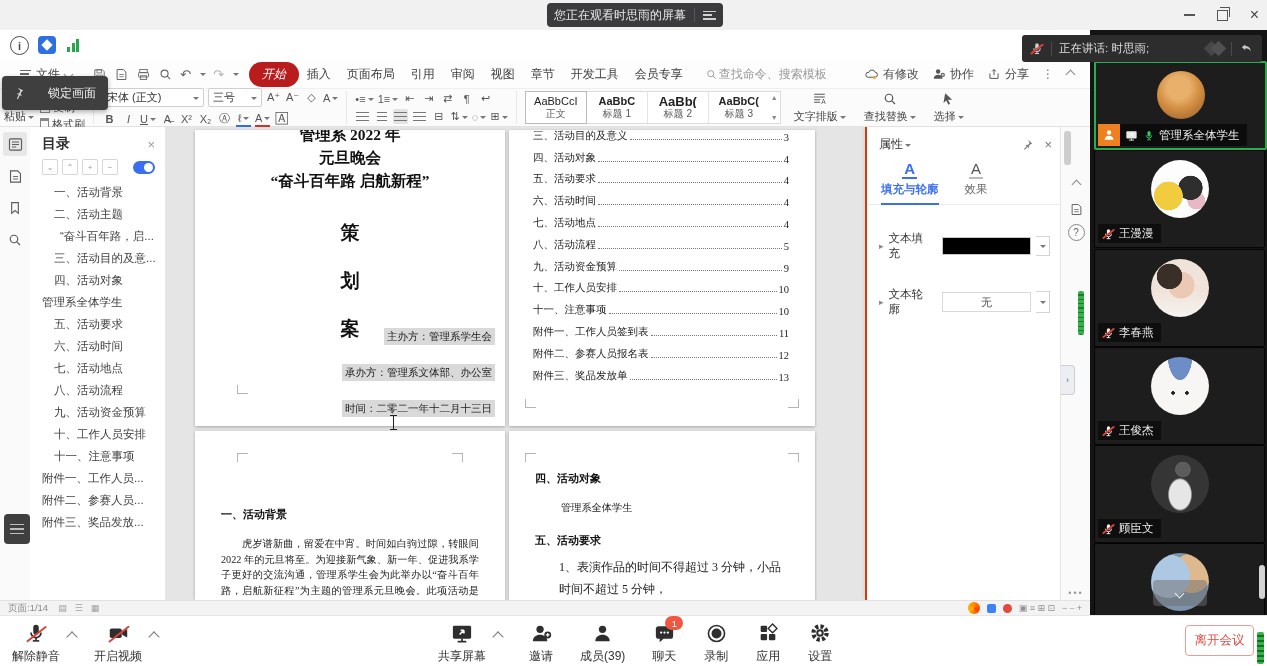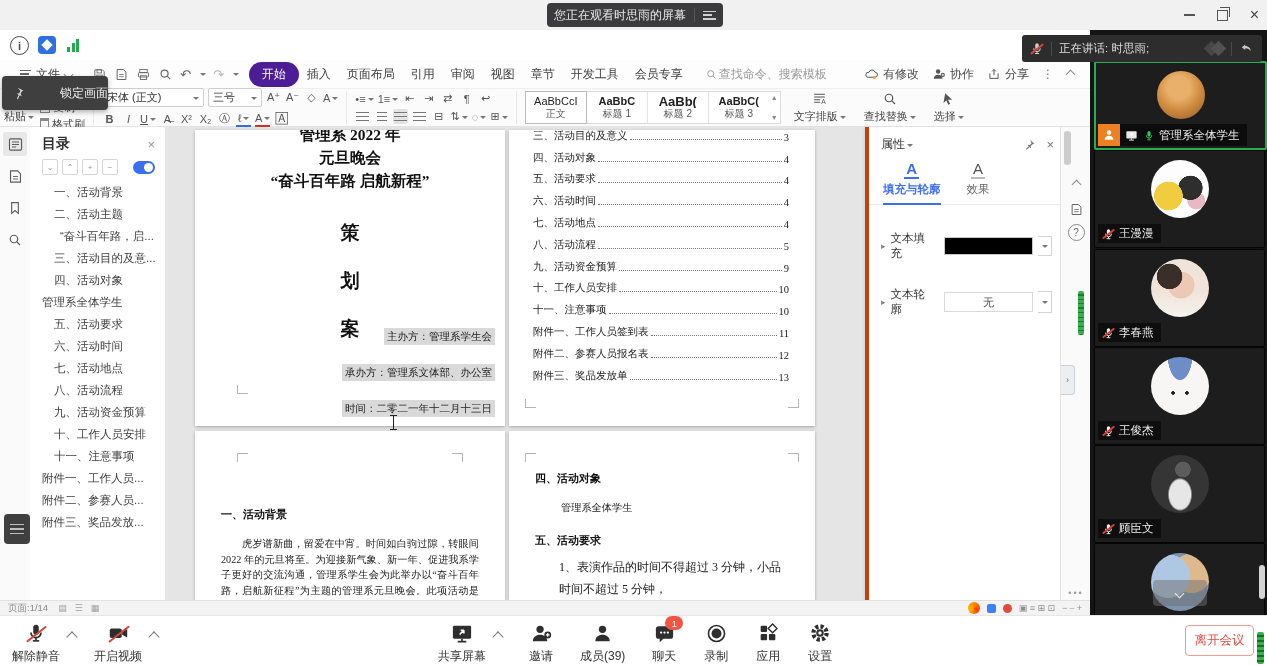--- a/index.html
+++ b/index.html
@@ -28,21 +28,21 @@
   .blue-ic i{width:8px;height:8px;background:#fff;transform:rotate(45deg);display:block;}
   .sig-ic{display:flex;align-items:flex-end;gap:1.5px;height:14px;}
   .sig-ic i{width:3px;background:#27a84f;display:block;}
   
   .wps{position:absolute;left:0;top:60px;width:1090px;height:555px;background:#fff;}
   .tabbar{position:absolute;left:0;top:0;width:1090px;height:28px;display:flex;align-items:center;background:#fdfdfd;font-size:12px;}
   .filemenu{display:flex;align-items:center;gap:5px;padding:0 20px;color:#444;}
   .qicons{display:flex;align-items:center;gap:7px;color:#666;margin-right:10px;}
   .uret{font-size:13px;color:#666;}
   .tab{padding:3px 8px;color:#3d3d3d;white-space:nowrap;}
-  .tab.active{background:#4c1d95;color:#fff;border-radius:13px;padding:4px 13px;}
+  .tab.active{background:#b91c1c;color:#fff;border-radius:13px;padding:4px 13px;font-style:italic;}
   .tsearch{display:flex;align-items:center;gap:1px;color:#9a9a9a;margin-left:14px;white-space:nowrap;}
   .tright{margin-left:auto;display:flex;align-items:center;gap:13px;padding-right:16px;color:#4a4a4a;white-space:nowrap;}
   .tright .itm{display:flex;align-items:center;gap:4px;}
   .vdots{color:#777;font-size:12px;}
   .chev{width:6px;height:6px;border-right:1.4px solid #888;border-bottom:1.4px solid #888;display:inline-block;}
   .chev.down{transform:rotate(45deg);}
   .chev.up{transform:rotate(-135deg);}
   .tri{display:inline-block;width:0;height:0;border:3px solid transparent;border-top:3.5px solid #777;margin-left:2px;position:relative;top:2px;}
   
   .ribbon{position:absolute;left:0;top:28px;width:1090px;height:39px;background:#fbfbfb;border-bottom:1px solid #e2e2e2;border-top:1px solid #efefef;
@@ -101,21 +101,21 @@
   
   .p2list{padding:0 26px 0 24px;margin-top:-9px;}
   .p2row{display:flex;align-items:flex-end;height:21.8px;font-size:10.5px;color:#222;}
   .p2row .ldr{flex:1;border-bottom:1.3px dotted #777;margin:0 2px 3px;}
   
   .dheading{font-size:11px;font-weight:bold;color:#111;padding:0 26px;}
   .dbody{font-size:10.2px;color:#222;line-height:15.6px;text-align:justify;padding:0 26px;text-indent:21px;}
   .dplain{font-size:10.2px;color:#222;padding:0 26px 0 52px;}
   .dlist{font-size:12px;color:#222;line-height:22px;padding:0 26px 0 50px;}
   
-  .props{position:absolute;left:700px;top:0;width:195px;height:473px;background:#fff;border-left:4px solid #c2410c;box-shadow:-1px 0 3px rgba(0,0,0,.08);}
+  .props{position:absolute;left:700px;top:0;width:195px;height:473px;background:#fff;border-left:2px solid #c2410c;box-shadow:-1px 0 3px rgba(0,0,0,.08);}
   .phead{display:flex;align-items:center;padding:9px 10px 2px 12px;color:#333;font-size:12px;}
   .phead .sp{flex:1;}
   .ptabs{display:flex;gap:26px;padding:6px 0 0 14px;border-bottom:1px solid #ececec;}
   .ptab{display:flex;flex-direction:column;align-items:center;gap:3px;padding-bottom:6px;font-size:11.5px;color:#666;}
   .ptab .aico{font-size:15px;color:#555;border-bottom:2.5px solid #8a8a8a;line-height:16px;padding:0 2px;}
   .ptab.on{color:#3c6ef0;font-weight:bold;border-bottom:2px solid #3c6ef0;margin-bottom:-1px;}
   .ptab.on .aico{color:#3c6ef0;border-bottom-color:#3c6ef0;}
   .prow{display:flex;align-items:center;gap:5px;padding:0 12px;margin-top:26px;font-size:11.5px;color:#333;}
   .prow .sp{flex:1;}
   .swatch{width:92px;height:16px;background:#000;border:1px solid #c9c9c9;}
@@ -129,21 +129,21 @@
   .rsdots{position:absolute;left:0;bottom:2px;width:30px;text-align:center;color:#999;font-size:9px;letter-spacing:2px;}
   
   .statusbar{position:absolute;left:0;top:540px;width:1090px;height:15px;background:#f3f3f3;border-top:1px solid #e1e1e1;
              display:flex;align-items:center;font-size:9.5px;color:#8a8a8a;padding:0 8px;box-sizing:border-box;gap:10px;}
   .sbglyphs{display:flex;gap:8px;color:#a0a0a0;font-size:9px;}
   .sbright{margin-left:auto;display:flex;align-items:center;gap:7px;color:#909090;font-size:9px;}
   .orangeo{width:12px;height:12px;border-radius:50%;background:conic-gradient(#ff8a00,#ff3d00,#ffb300,#ff8a00);}
   .mini{width:9px;height:9px;border-radius:2px;display:inline-block;}
   
   .pintip{position:absolute;left:2px;top:76px;width:106px;height:34px;background:#3f3f3f;border-radius:4px;z-index:60;
-          display:flex;align-items:center;gap:13px;padding-left:9px;box-sizing:border-box;color:#f0f0f0;font-size:12px;box-shadow:0 2px 5px rgba(0,0,0,.3);justify-content:space-between;}
+          display:flex;align-items:center;gap:22px;padding-left:9px;box-sizing:border-box;color:#f0f0f0;font-size:12px;box-shadow:0 2px 5px rgba(0,0,0,.3);}
   .leftdark{position:absolute;left:4px;top:514px;width:26px;height:30px;background:#3f3f3f;border-radius:4px;z-index:40;
             display:flex;flex-direction:column;justify-content:center;gap:3px;align-items:center;}
   .leftdark i{display:block;width:14px;height:1.5px;background:#bdbdbd;}
   
   .ppanel{position:absolute;left:1090px;top:30px;width:177px;height:585px;background:#141414;}
   .speakbar{position:absolute;left:1022px;top:35px;width:240px;height:27px;background:#2d2d2d;border-radius:3px;z-index:70;
             display:flex;align-items:center;gap:7px;padding:0 8px;box-sizing:border-box;color:#dedede;font-size:11.5px;}
   .speakbar .dv{width:1px;height:14px;background:#4b4b4b;}
   .logomark{display:flex;margin-left:auto;}
   .logomark i{width:11px;height:11px;background:#474747;transform:rotate(45deg);display:block;}

